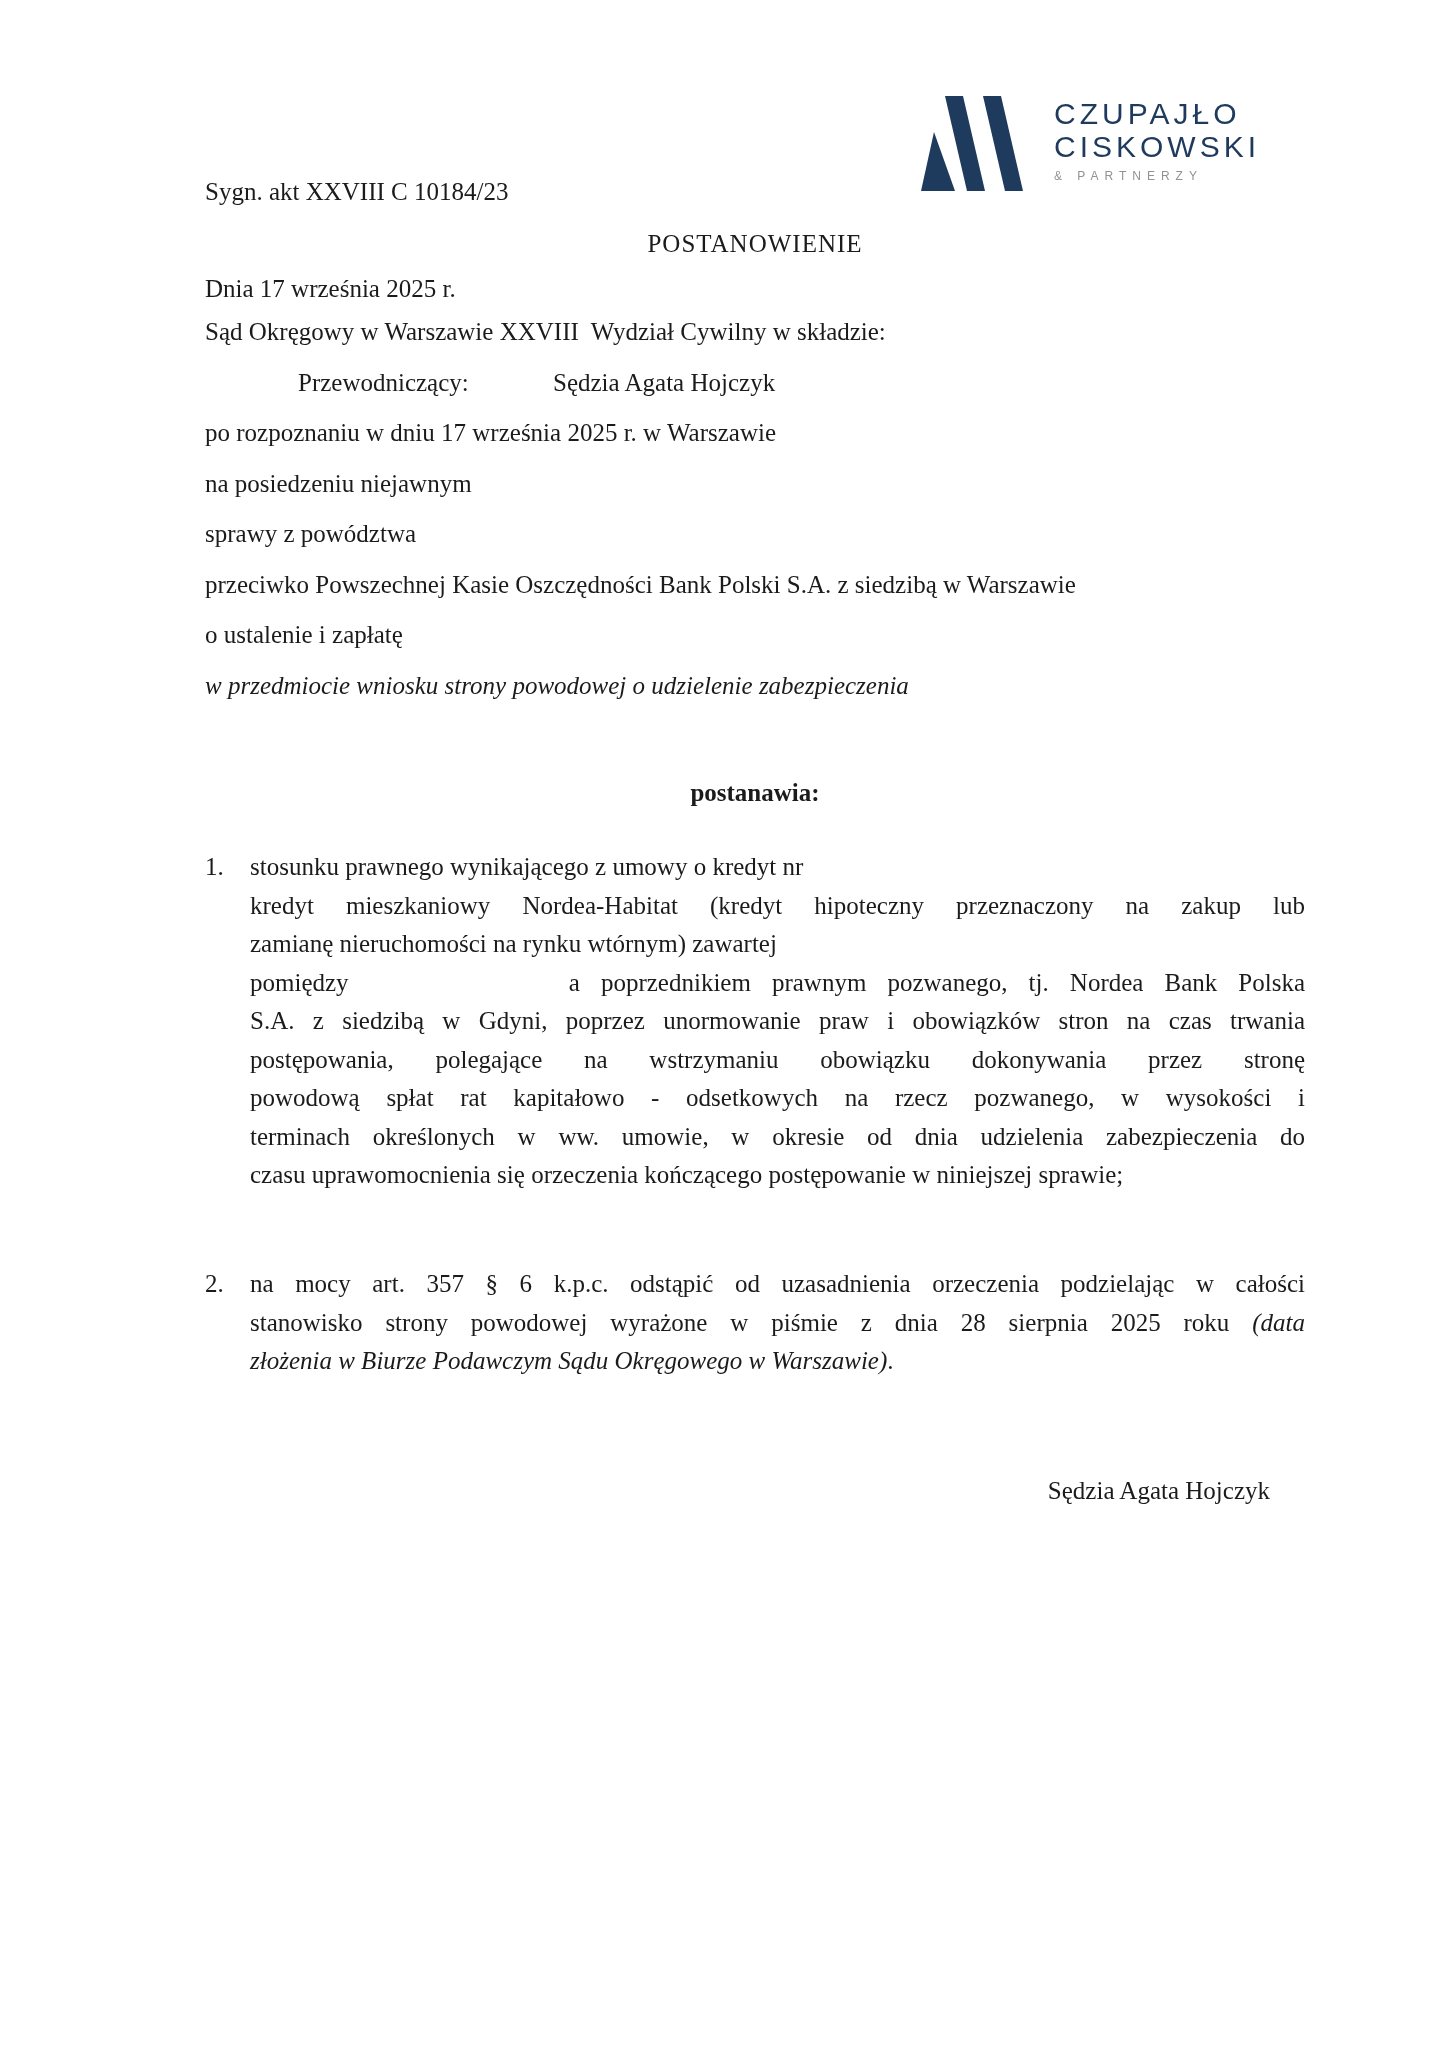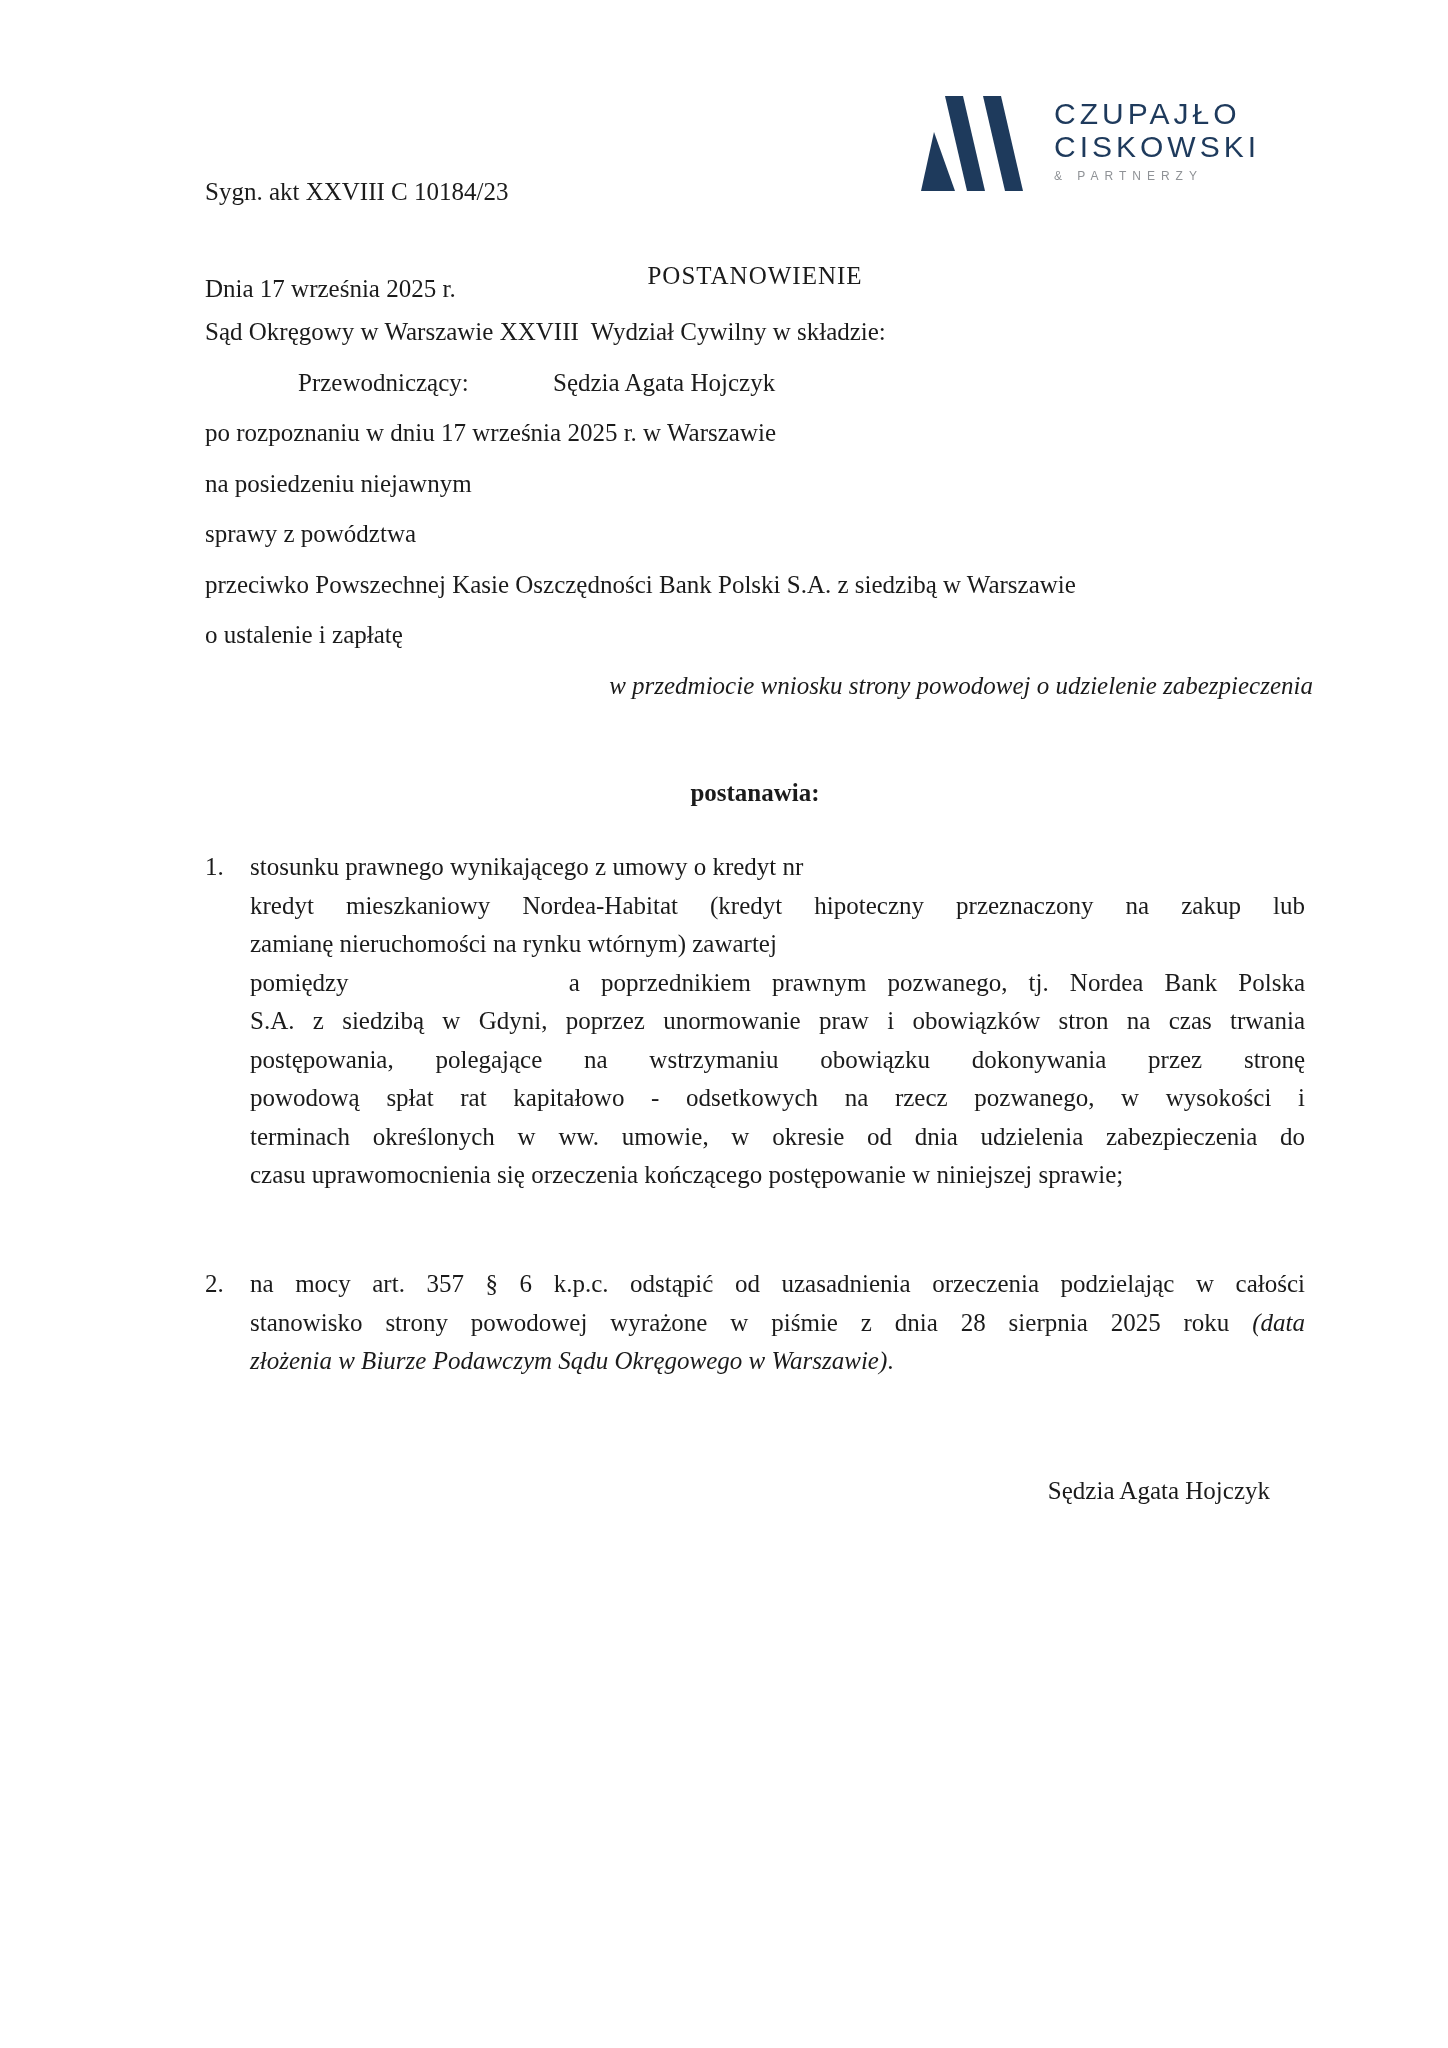--- a/index.html
+++ b/index.html
@@ -9,28 +9,28 @@
     overflow:hidden;
   }
   
   .case-number { position:absolute; left:205px; top:178px; }
   .logo { position:absolute; left:913px; top:96px; display:flex; }
   .logo-mark { width:110px; height:97px; }
   .logo-mark svg { display:block; }
   .logo-text { margin-left:31px; padding-top:1px; font-family:"Liberation Sans", sans-serif; }
   .logo-name { color:var(--navy,#1e3a5c); font-size:30px; line-height:33px; letter-spacing:4px; white-space:nowrap; }
   .logo-sub  { color:var(--gray,#8f9296); font-size:12px; letter-spacing:6px; margin-top:6px; white-space:nowrap; }
-  .doc-title { position:absolute; left:205px; width:1100px; top:230px; text-align:center; letter-spacing:1px;margin-top:32px; }
+  .doc-title { position:absolute; left:205px; width:1100px; top:230px; text-align:center; letter-spacing:1px; }
   .date-line { position:absolute; left:205px; width:1100px; top:275px; }
   
   .intro { position:absolute; left:205px; top:307px; width:1108px; line-height:50.5px; }
   .intro .pre { white-space:pre-wrap; }
   .chair-line { padding-left:93px; }
   .chair-label { display:inline-block; width:255px; }
-  .italic { font-style:italic;text-align:right; }
+  .italic { font-style:italic; }
   
   .decision { position:absolute; left:205px; width:1100px; top:779px; text-align:center; font-weight:bold; }
   .item { position:absolute; left:205px; width:1100px; line-height:38.5px; }
   .item1 { top:848px; }
   .item2 { top:1265px; }
   .item-number { position:absolute; left:0; top:0; }
   .item-body { margin-left:45px; }
   .jline { text-align:justify; text-align-last:justify; }
   .gap-spacer { display:inline-block; width:178px; height:1px; }
   .signature { position:absolute; left:205px; width:1065px; top:1477px; text-align:right; }

